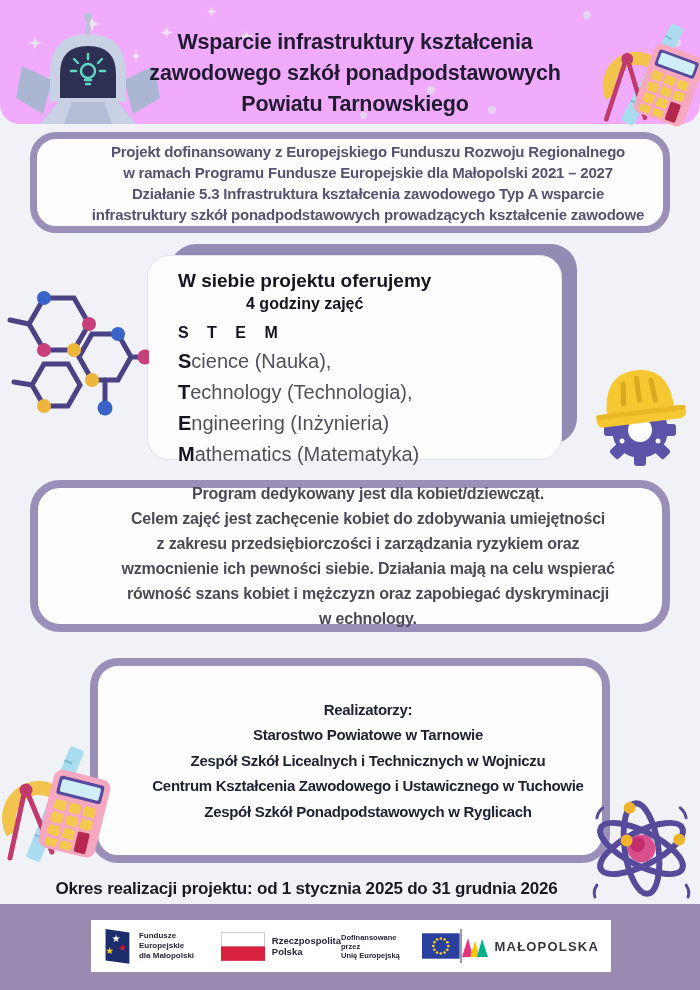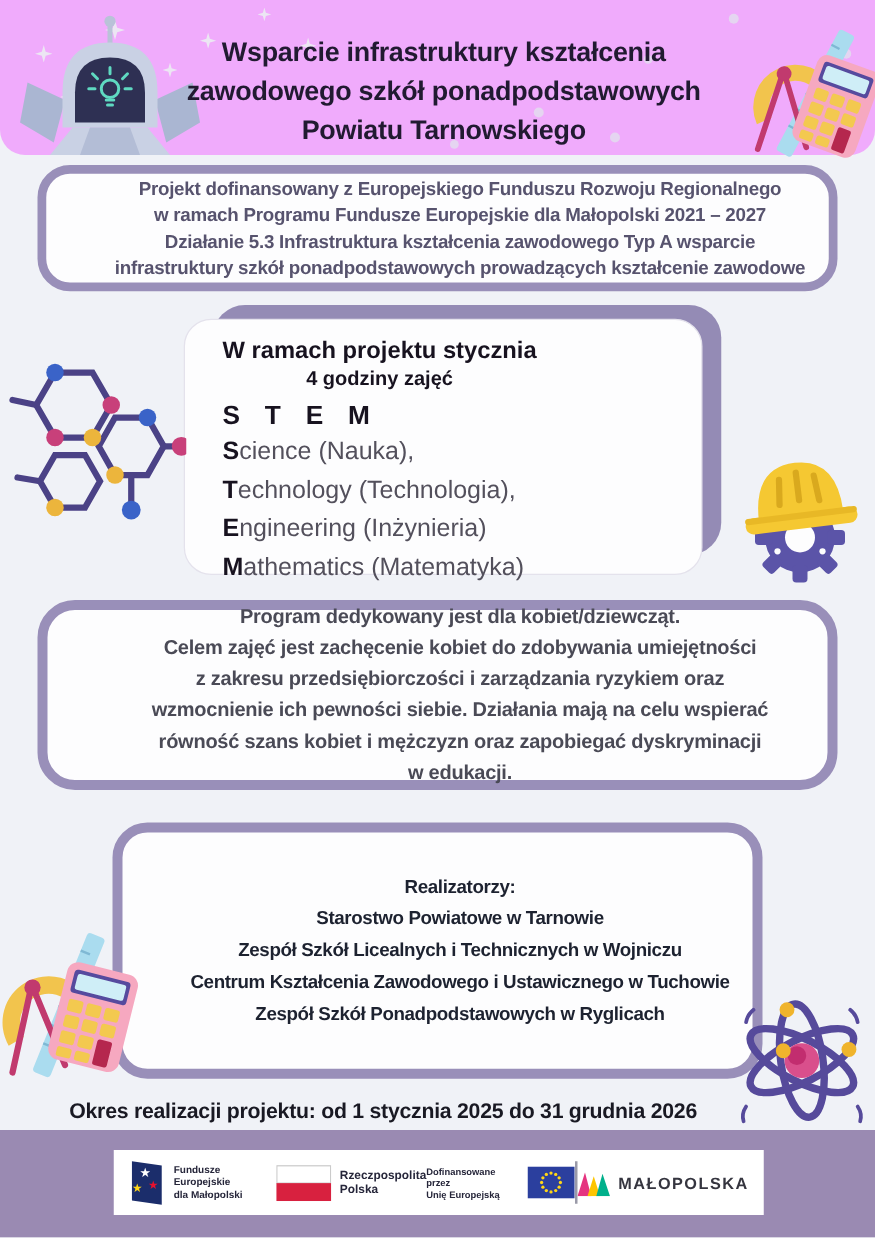--- a/index.html
+++ b/index.html
@@ -25,21 +25,21 @@
     font-size:16px;font-weight:bold;color:#4a4a56;line-height:25px;letter-spacing:-0.2px;}
   .realizers-box{left:90px;top:658px;width:520px;height:205px;border-radius:28px;border-width:8px;
     font-size:15px;font-weight:bold;color:#1d2230;line-height:25.4px;letter-spacing:-0.3px;white-space:nowrap;}
   
   .stem-shadow{position:absolute;left:170px;top:244px;width:407px;height:200px;background:#948bb5;border-radius:26px;}
   .stem-box{position:absolute;left:147px;top:255px;width:415px;height:205px;background:#fdfdfe;border:1px solid #e4e2ec;
     border-radius:22px;padding:13px 0 0 30px;}
   .offer-head{display:inline-block;}
   .offer-heading{font-size:19px;font-weight:bold;color:#17121f;line-height:24px;}
   .offer-sub{font-size:16px;font-weight:bold;color:#17121f;line-height:22px;text-align:center;}
-  .offer-acronym{font-size:21px;font-weight:bold;color:#17121f;letter-spacing:7px;line-height:26px;margin-top:5px;}
+  .offer-acronym{font-size:16px;font-weight:bold;color:#17121f;letter-spacing:7px;line-height:26px;margin-top:5px;}
   .offer-item{font-size:20px;color:#53505c;line-height:31px;}
   .offer-item b{color:#17121f;}
   
   .molecule-svg{position:absolute;left:4px;top:282px;}
   .hardhat-svg{position:absolute;left:588px;top:358px;}
   .calc-bottom{position:absolute;left:-6px;top:738px;}
   .atom-svg{position:absolute;left:583px;top:786px;}
   
   .period{position:absolute;left:0;top:879px;width:613px;text-align:center;
     font-size:17px;font-weight:bold;color:#191923;letter-spacing:-0.2px;}
@@ -149,21 +149,21 @@
 
   <div>Projekt dofinansowany z Europejskiego Funduszu Rozwoju Regionalnego</div>
       <div>w ramach Programu Fundusze Europejskie dla Małopolski 2021 – 2027</div>
       <div>Działanie 5.3 Infrastruktura kształcenia zawodowego Typ A wsparcie</div>
       <div>infrastruktury szkół ponadpodstawowych prowadzących kształcenie zawodowe</div>
     </div>
 
   <div class="stem-shadow"></div>
   <div class="stem-box">
     <div class="offer-head">
-      <div class="offer-heading">W ramach projektu stycznia</div>
+      <div class="offer-heading">W siebie projektu oferujemy</div>
       <div class="offer-sub">4 godziny zajęć</div>
     </div>
     <div class="offer-acronym">S T E M</div>
     <div>
 
         <div class="offer-item"><b>S</b><span>cience (Nauka),</span></div>
 
         <div class="offer-item"><b>T</b><span>echnology (Technologia),</span></div>
 
         <div class="offer-item"><b>E</b><span>ngineering (Inżynieria)</span></div>
@@ -225,21 +225,21 @@
     </g>
   </svg>
 
   <div class="big-box program-box">
 
   <div>Program dedykowany jest dla kobiet/dziewcząt.</div>
       <div>Celem zajęć jest zachęcenie kobiet do zdobywania umiejętności</div>
       <div>z zakresu przedsiębiorczości i zarządzania ryzykiem oraz</div>
       <div>wzmocnienie ich pewności siebie. Działania mają na celu wspierać</div>
       <div>równość szans kobiet i mężczyzn oraz zapobiegać dyskryminacji</div>
-      <div>w edukacji.</div>
+      <div>w echnology.</div>
     </div>
 
   <div class="big-box realizers-box">
     <div>Realizatorzy:</div>
     <div>
 
     <div>Starostwo Powiatowe w Tarnowie</div>
         <div>Zespół Szkół Licealnych i Technicznych w Wojniczu</div>
         <div>Centrum Kształcenia Zawodowego i Ustawicznego w Tuchowie</div>
         <div>Zespół Szkół Ponadpodstawowych w Ryglicach</div>

